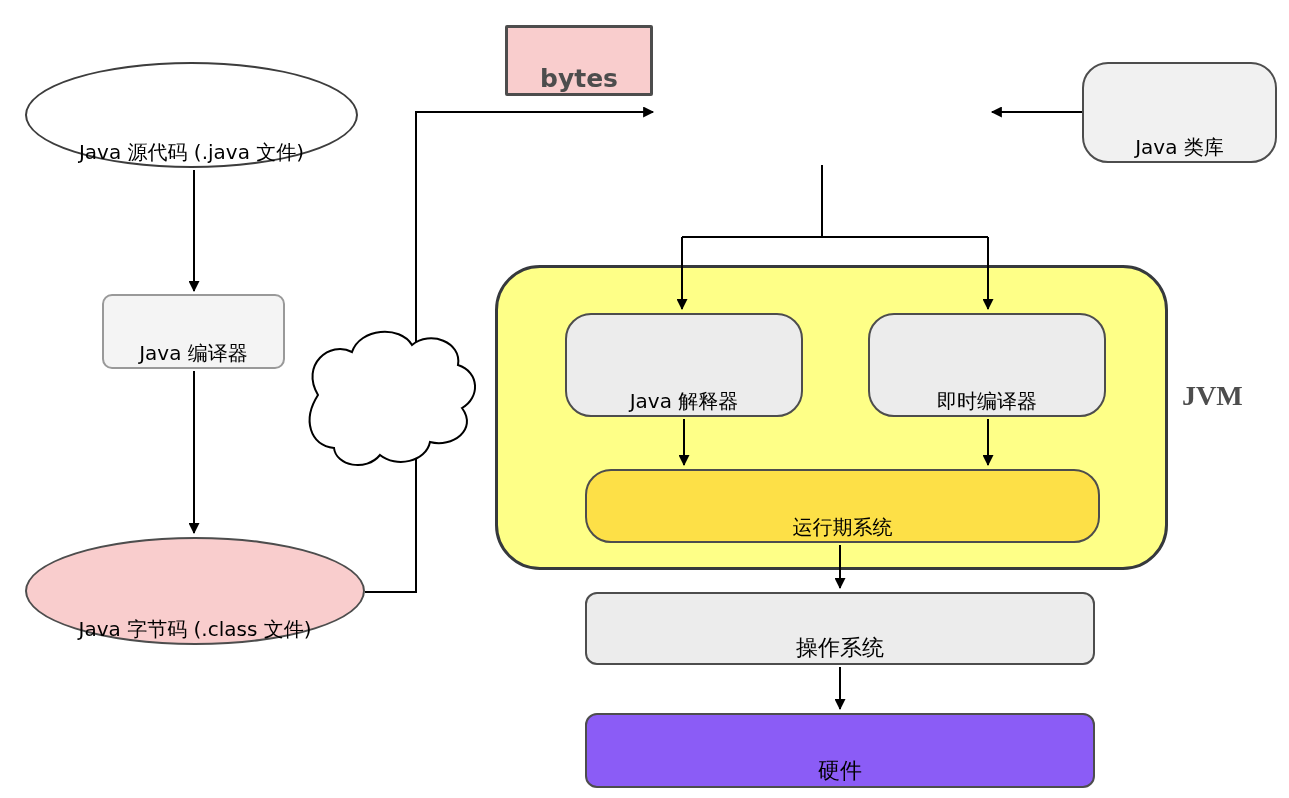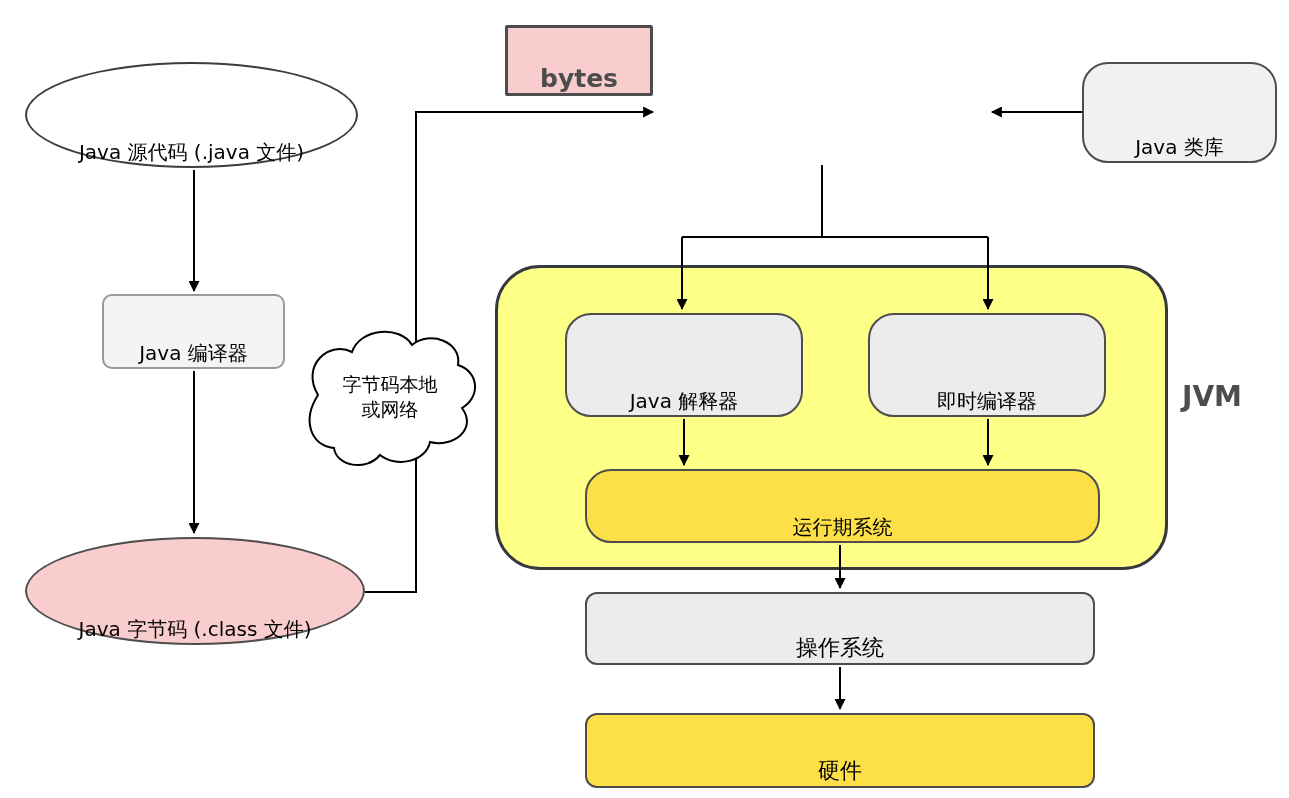--- a/index.html
+++ b/index.html
@@ -73,24 +73,20 @@
 
   <div class="node graybox" id="compiler-box" style="left:102px;top:294px;width:183px;height:75px;border-radius:10px;">
     <span class="lbl">Java 编译器</span>
   </div>
 
   <div class="node ellipse pink" id="bytecode-ellipse" style="left:25px;top:537px;width:340px;height:108px;border-color:#4d4d4d;">
     <span class="lbl">Java 字节码 (.class 文件)</span>
   </div>
 
 
-  <div id="cloud-label" style="left:330px;top:372px;width:120px;">
-    <span>字节码本地</span><br>
-    <span>或网络</span>
-  </div>
 
   <div class="node pink" id="bytes-box" style="left:505px;top:25px;width:148px;height:71px;">
     <span>bytes</span>
   </div>
 
 
   <div class="node graybox" id="classlib-box" style="left:1082px;top:62px;width:195px;height:101px;">
     <span class="lbl">Java 类库</span>
   </div>
 
@@ -99,23 +95,23 @@
   </div>
 
   <div class="node graybox" id="jit-box" style="left:868px;top:313px;width:238px;height:104px;background:#ececec;">
     <span class="lbl">即时编译器</span>
   </div>
 
   <div class="node graybox" id="runtime-box" style="left:585px;top:469px;width:515px;height:74px;background:#fde047;">
     <span class="lbl">运行期系统</span>
   </div>
 
-  <div id="jvm-label" style="left:1182px;top:380px;">JVM</div>
+  <div id="jvm-label" style="left:1182px;top:380px;font-family:Liberation Serif, serif;">JVM</div>
 
   <div class="node graybox bigfont" id="os-box" style="left:585px;top:592px;width:510px;height:73px;border-radius:12px;background:#ececec;">
     <span class="lbl">操作系统</span>
   </div>
 
-  <div class="node graybox bigfont" id="hw-box" style="left:585px;top:713px;width:510px;height:75px;border-radius:12px;background:#fde047;">
+  <div class="node graybox bigfont" id="hw-box" style="left:585px;top:713px;width:510px;height:75px;border-radius:12px;background:#8b5cf6;">
     <span class="lbl">硬件</span>
   </div>
 
 </div>
 
 </body></html>

